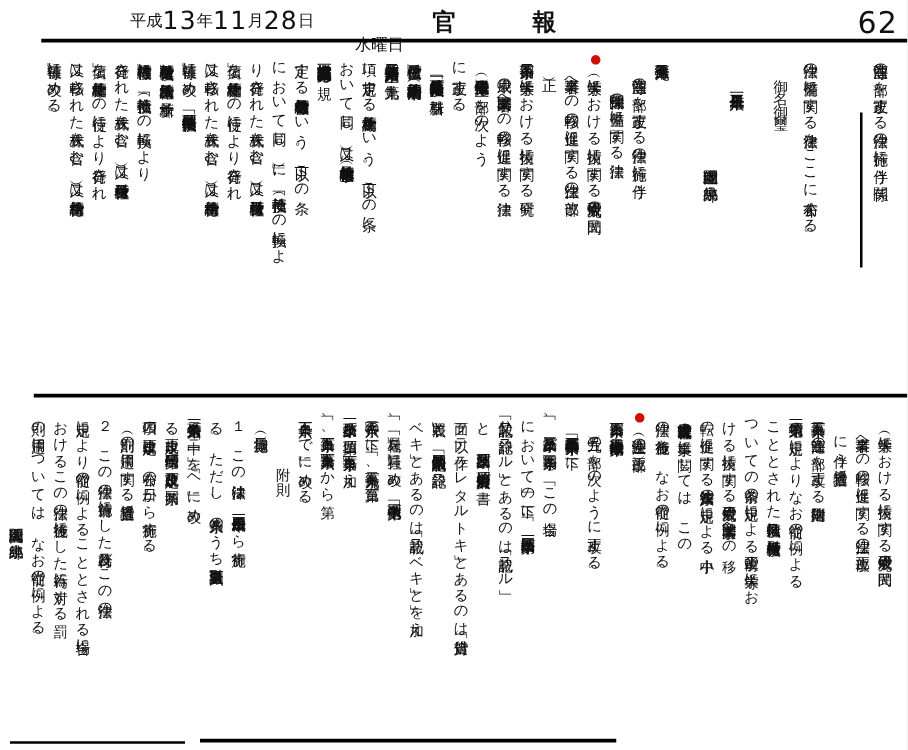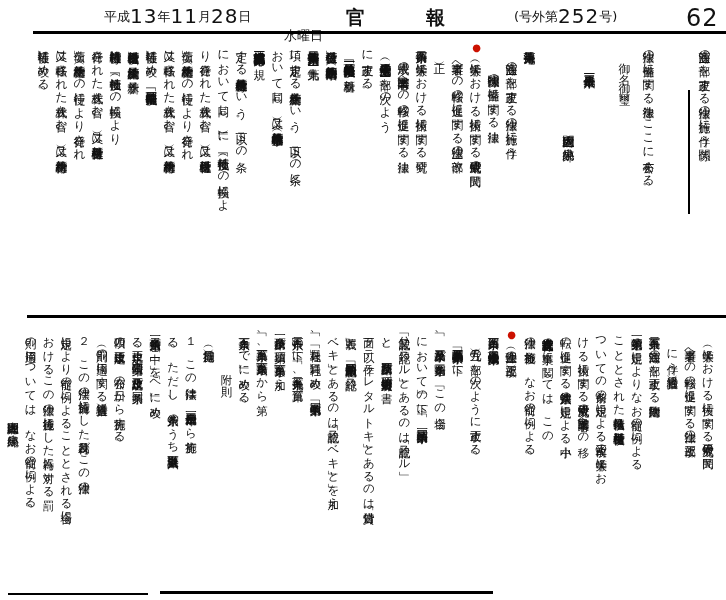--- a/index.html
+++ b/index.html
@@ -46,21 +46,20 @@
 </head>
 <body>
 
 <div class="page">
 
   <div class="header">
     <span class="h-item h-date" id="hdr-date"><span class="sz-s">平成</span><span class="sz-l">13</span><span class="sz-s">年</span><span class="sz-l">11</span><span class="sz-s">月</span><span class="sz-l">28</span><span class="sz-s">日</span></span>
     <span class="h-item h-week">水曜日</span>
     <span class="h-item h-kan">官</span>
     <span class="h-item h-pou">報</span>
-    <span class="h-item h-issue" id="hdr-issue"><span class="sz-s">(号外第</span><span class="sz-l">252</span><span class="sz-s">号)</span></span>
     <span class="h-item h-page">62</span>
     <div class="h-rule"></div>
   </div>
 
   <div class="vsec sec-top" id="sec-top">
       <div class="col sideline" style="margin-left: 38px;">商法等の一部を改正する法律の施行に伴う関係</div>
       <div class="col" style="margin-left: 6px;">法律の整備に関する法律をここに公布する。</div>
       <div class="col spaced" style="margin-left: 17px; padding-top: 12px;">御名御璽</div>
       <div class="col" style="margin-left: 3px; padding-top: 24px;">平成十三年十一月二十八日</div>
       <div class="col" style="margin-left: 21px; padding-top: 84px;">内閣総理大臣　小泉純一郎</div>

